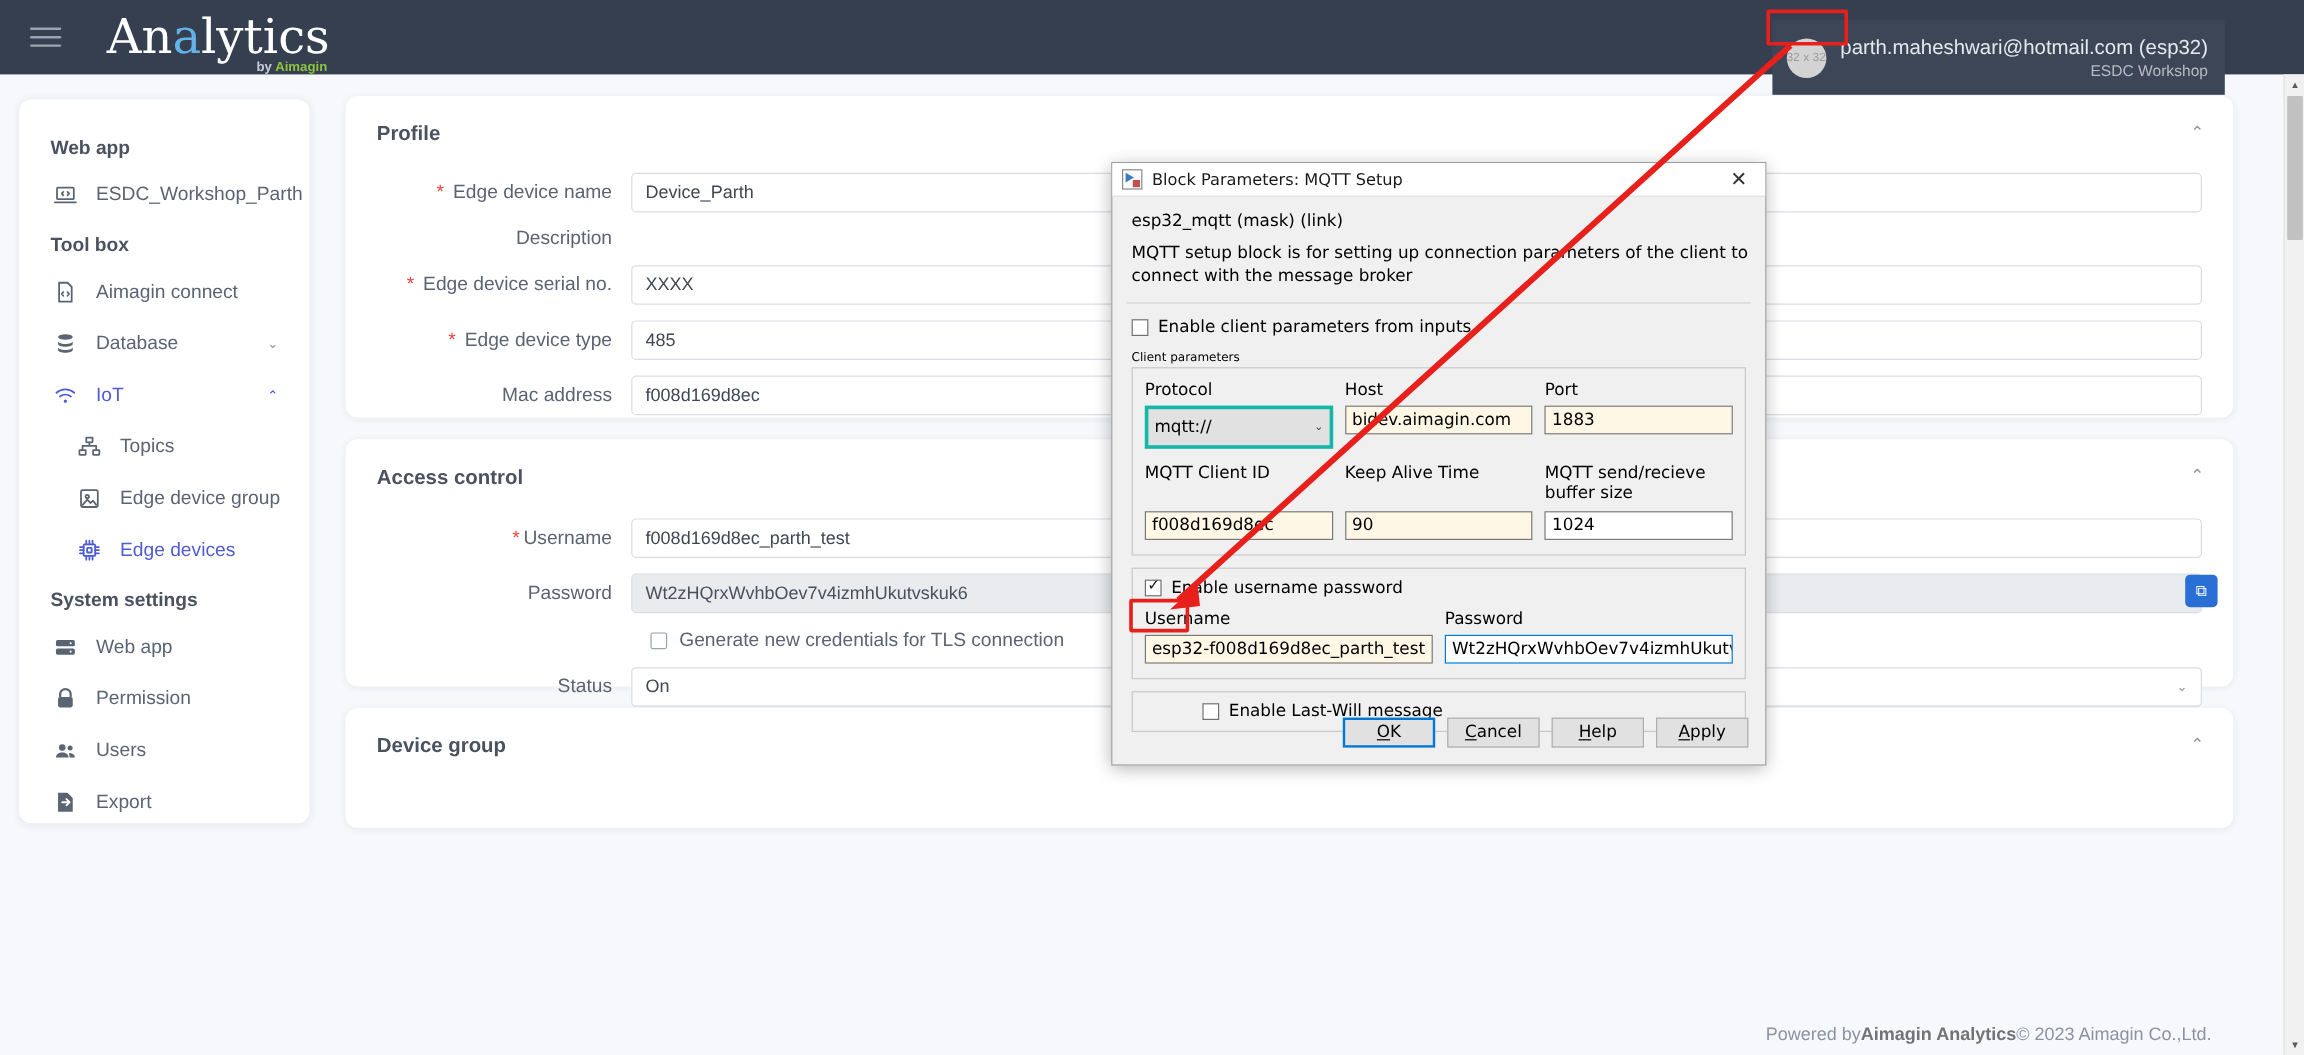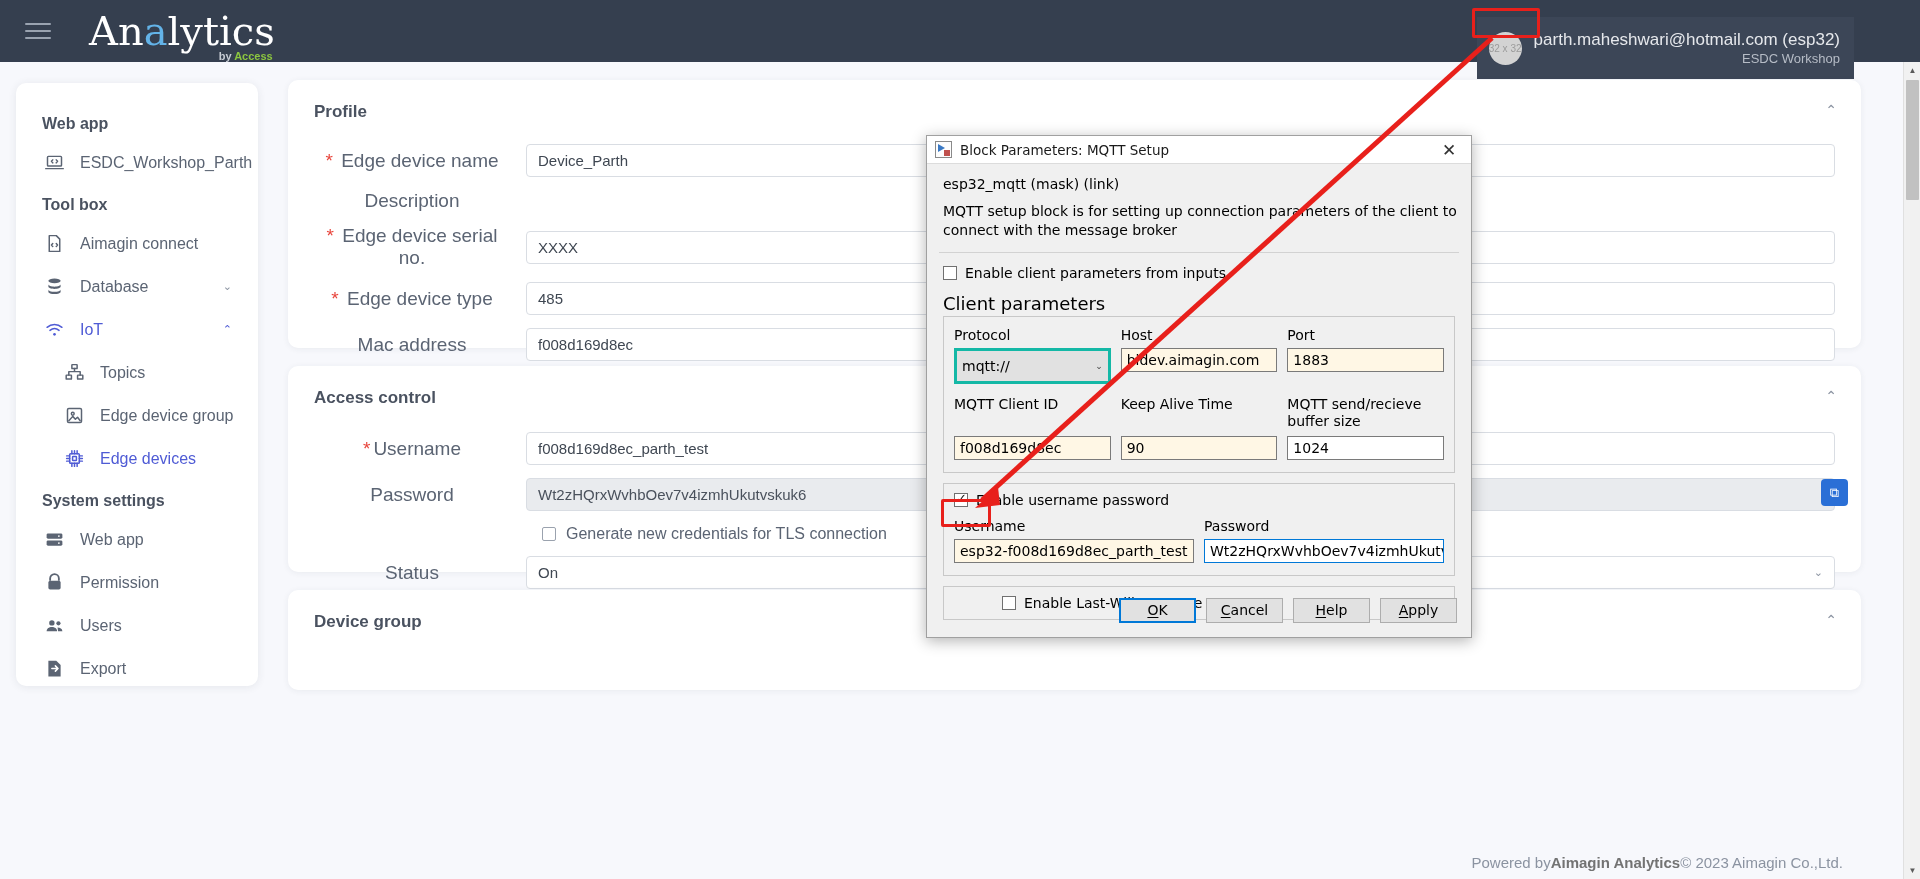--- a/index.html
+++ b/index.html
@@ -109,22 +109,22 @@
   }
   .card-collapse {
     position: absolute; right: 24px; top: 22px; font-size: 14px; color: #8b93a1;
     cursor: pointer;
   }
   .form-row {
     display: flex; align-items: center; padding: 0 26px; margin-top: 13px;
   }
   .form-row:first-of-type { margin-top: 22px; }
   .f-label {
-    width: 212px; text-align: center; padding-right: 16px;
-    font-size: 19px; color: #5b6473; flex: 0 0 212px;
+    width: 212px; text-align: right; padding-right: 16px;
+    font-size: 16px; color: #5b6473; flex: 0 0 212px;
   }
   .f-label .req { color: #e8453c; margin-right: 3px; }
   .f-input {
     flex: 1 1 auto; height: 33px; border: 1px solid #d9dde3; border-radius: 4px;
     background: #fff; font-size: 15px; color: #3f4752;
     padding: 0 11px; display: flex; align-items: center;
   }
   .f-input.ph { color: #a9b0ba; }
   .f-input.disabled { background: #e9ebee; color: #4a515c; }
   .f-check {
@@ -242,21 +242,21 @@
 <body>
 
 <div class="topbar">
   <div class="hamburger">
     <span></span>
       <span></span>
       <span></span>
   </div>
   <div class="logo-wrap">
     <div class="logo-main"><span>An</span><span class="accent">a</span><span>lytics</span></div>
-    <div class="logo-sub"><span>by </span><span class="aim">Access</span></div>
+    <div class="logo-sub"><span>by </span><span class="aim">Aimagin</span></div>
   </div>
 
   <div class="user-box">
     <div class="avatar">32 x 32</div>
     <div class="user-text">
       <div class="user-email">parth.maheshwari@hotmail.com (esp32)</div>
       <div class="user-role">ESDC Workshop</div>
     </div>
   </div>
 </div>
@@ -490,21 +490,21 @@
   <div class="dlg-body">
     <div class="dlg-sub">esp32_mqtt (mask) (link)</div>
     <div class="dlg-desc">MQTT setup block is for setting up connection parameters of the client to connect with the message broker</div>
     <div class="dlg-hr"></div>
 
     <div class="dlg-check">
       <div class="cb"></div>
       <span>Enable client parameters from inputs</span>
     </div>
 
-    <div style="margin:12px 4px 0 4px;font-size:18px;">Client parameters</div>
+    <div style="margin:12px 4px 0 4px;font-size:10px;">Client parameters</div>
     <div class="fieldset" style="margin-top:2px;">
       <div class="grid3">
         <div>
           <div class="fl">Protocol</div>
           <div class="fsel">
             <span>mqtt://</span>
             <span class="cv">⌄</span>
           </div>
         </div>
         <div>

